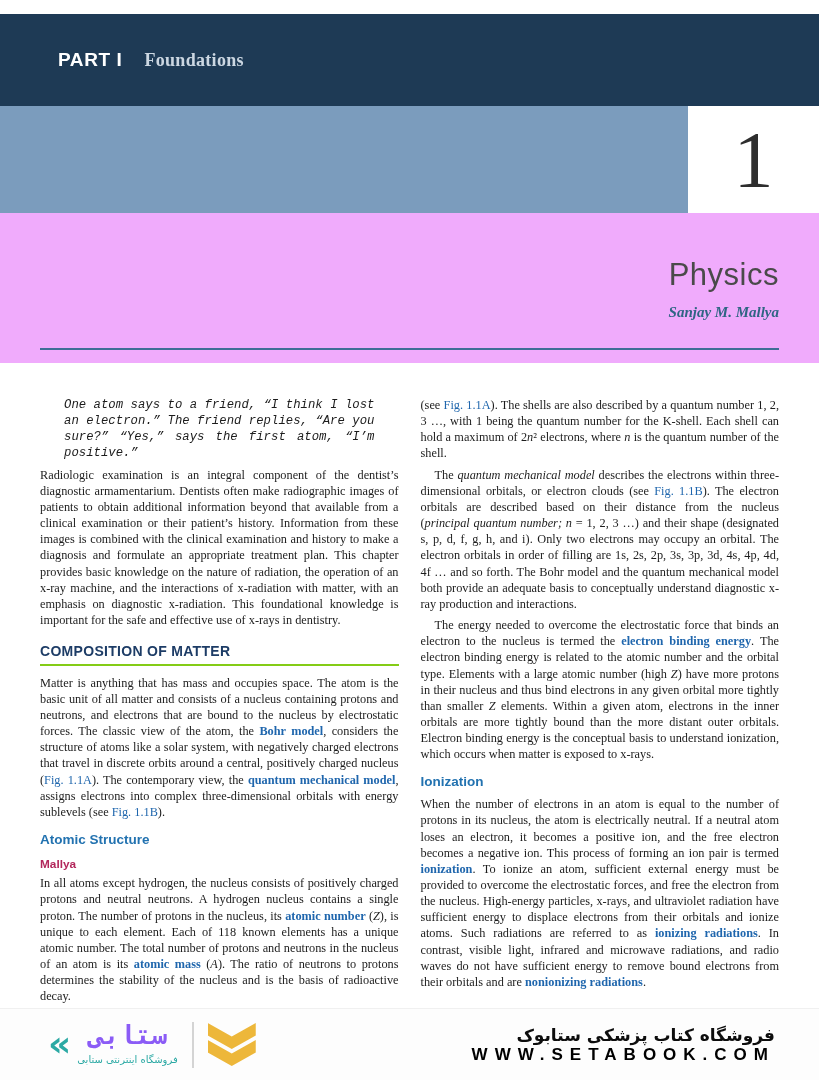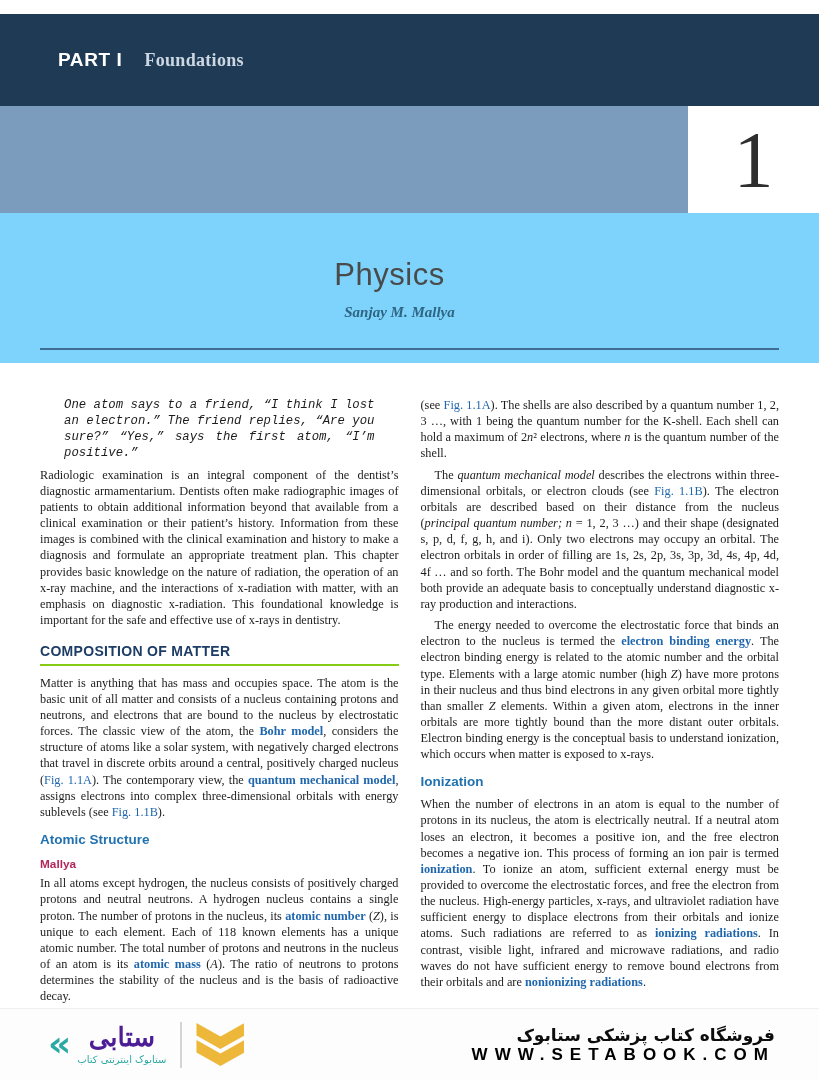--- a/index.html
+++ b/index.html
@@ -30,22 +30,22 @@
   .chapter-band{height:107px;background:#7b9cbd;position:relative;}
   .chapter-box{
     position:absolute;top:0;right:0;width:131px;height:100%;
     background:#ffffff;display:flex;align-items:center;justify-content:center;
   }
   .chapter-num{
     font-family:"Liberation Serif",serif;font-size:80px;line-height:1;
     color:#2e2e2e;
   }
   .title-band{
-    height:150px;background:#7dd3fc;position:relative;
-    text-align:center;padding-right:40px;box-sizing:border-box;
+    height:150px;background:#f0abfc;position:relative;
+    text-align:right;padding-right:40px;box-sizing:border-box;
   }
   .chapter-title{
     padding-top:44px;
     font-family:"Liberation Sans",sans-serif;font-weight:400;
     font-size:31px;color:#4a4a4a;letter-spacing:0.5px;
   }
   .author{
     margin-top:11px;
     font-family:"Liberation Serif",serif;font-style:italic;font-weight:bold;
     font-size:15px;color:#2e6583;padding-left:20px;
@@ -97,22 +97,22 @@
     padding:0 44px 0 48px;box-sizing:border-box;
   }
   .footer-left{display:flex;align-items:center;gap:14px;}
   .brand{display:flex;align-items:center;gap:6px;}
   .brand-arrow{
     font-family:"DejaVu Sans",sans-serif;font-weight:bold;
     font-size:36px;line-height:0.8;color:#2ba9a4;
   }
   .brand-text{display:flex;flex-direction:column;align-items:center;}
   .brand-name{
-    font-family:Liberation Sans, sans-serif;font-weight:bold;
-    font-size:26px;line-height:1.05;color:#4c1d95;direction:rtl;
+    font-family:Liberation Mono, monospace;font-weight:bold;
+    font-size:26px;line-height:1.05;color:#8b5cf6;direction:rtl;
   }
   .brand-sub{
     font-family:"DejaVu Sans",sans-serif;font-size:10px;
     color:#2ba9a4;margin-top:2px;direction:rtl;
   }
   .footer-divider{width:2px;height:46px;background:#d4d4d4;}
   .gold-emblem{display:flex;flex-direction:column;align-items:center;}
   .gold-chevron{
     width:48px;height:26px;background:#edb73a;
     clip-path:polygon(0 0,50% 52%,100% 0,100% 48%,50% 100%,0 48%);
@@ -182,21 +182,21 @@
     </div>
 
   </div>
 
   <div class="footer">
     <div class="footer-left">
       <div class="brand">
         <span class="brand-arrow">«</span>
         <span class="brand-text">
           <span class="brand-name">ستابی</span>
-          <span class="brand-sub">ستابوک اینترنتی کتاب</span>
+          <span class="brand-sub">فروشگاه اینترنتی ستابی</span>
         </span>
       </div>
       <div class="footer-divider"></div>
       <div class="gold-emblem">
         <div class="gold-chevron"></div>
         <div class="gold-chevron"></div>
       </div>
     </div>
     <div class="footer-right">
       <div class="store-title">فروشگاه کتاب پزشکی ستابوک</div>

